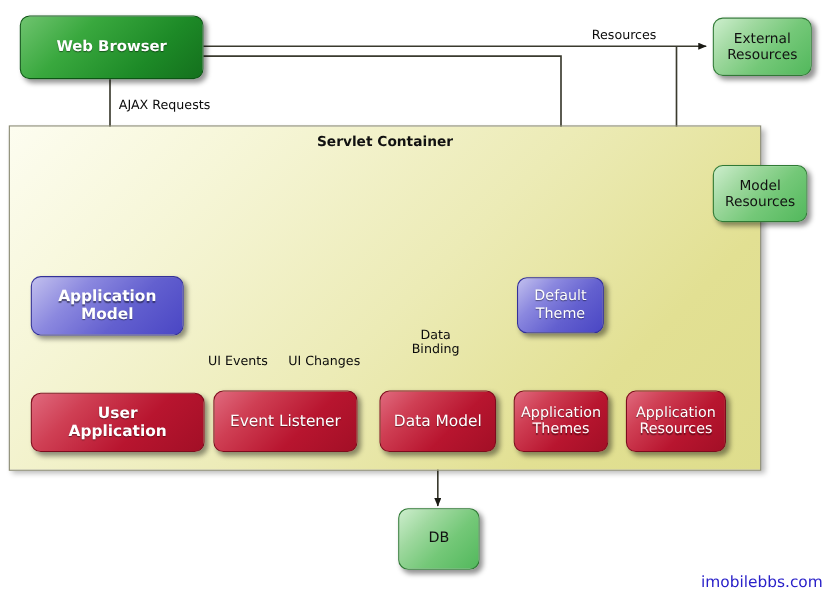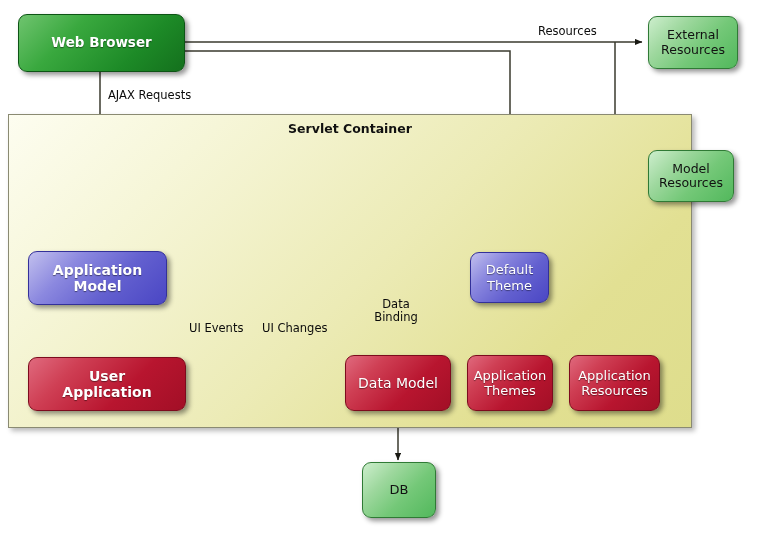--- a/index.html
+++ b/index.html
@@ -211,20 +211,25 @@
     </span>
   </div>
 
   <div class="node red" style="left:28px; top:357px; width:158px; height:54px; font-size:14px;">
     <span class="lbl">
       <span class="bold">User</span>
       <span class="l2 bold">Application</span>
     </span>
   </div>
 
+  <div class="node red" style="left:194px; top:355px; width:131px; height:56px; font-size:14px;">
+    <span class="lbl">
+      <span>Event Listener</span>
+    </span>
+  </div>
 
   <div class="node red" style="left:345px; top:355px; width:106px; height:56px; font-size:14px;">
     <span class="lbl">
       <span>Data Model</span>
     </span>
   </div>
 
   <div class="node red" style="left:467px; top:355px; width:86px; height:56px; font-size:13px;">
     <span class="lbl">
       <span>Application</span>
@@ -238,14 +243,15 @@
       <span class="l2">Resources</span>
     </span>
   </div>
 
   <div class="node green" style="left:362px; top:462px; width:74px; height:56px; font-size:13px;">
     <span class="lbl">
       <span>DB</span>
     </span>
   </div>
 
+  <div class="watermark">imobilebbs.com</div>
 
 </div>
 
 </body></html>

